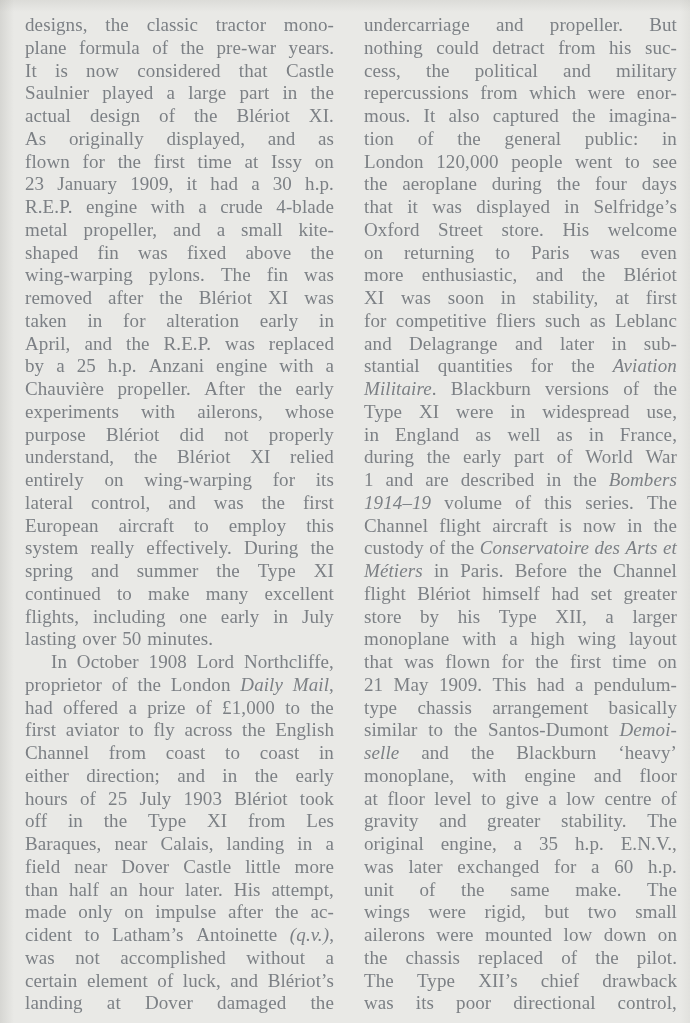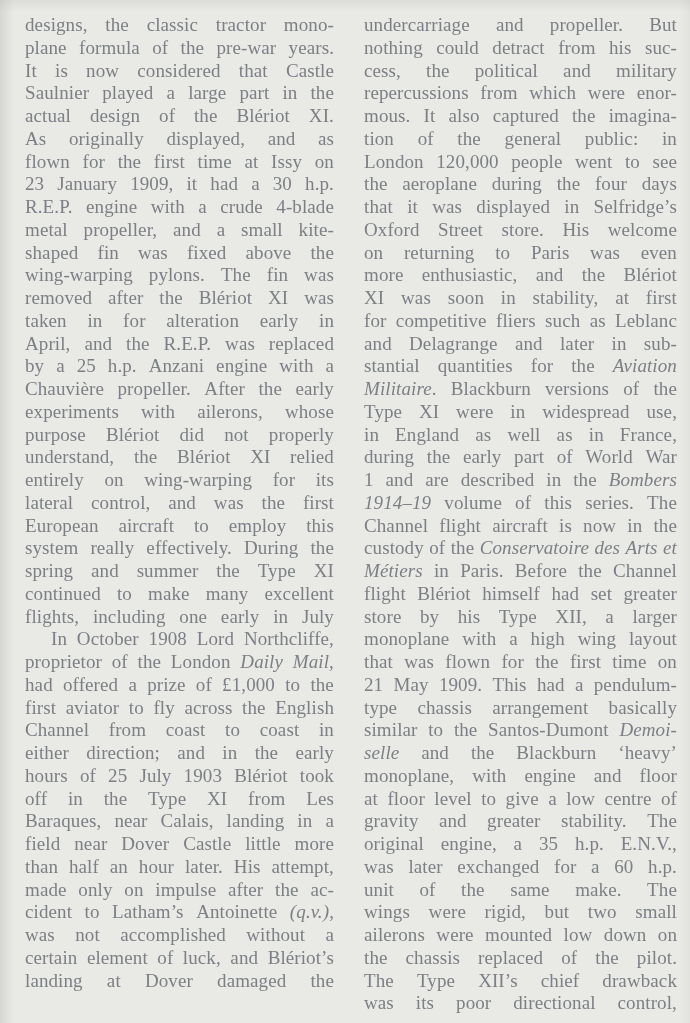--- a/index.html
+++ b/index.html
@@ -245,20 +245,21 @@
           <span class="w">excellent</span>
         </div>
         <div class="line">
           <span class="w">flights,</span>
           <span class="w">including</span>
           <span class="w">one</span>
           <span class="w">early</span>
           <span class="w">in</span>
           <span class="w">July</span>
         </div>
+        <div class="line end"><span class="w">lasting</span> <span class="w">over</span> <span class="w">50</span> <span class="w">minutes.</span></div>
         <div class="line indent">
           <span class="w">In</span>
           <span class="w">October</span>
           <span class="w">1908</span>
           <span class="w">Lord</span>
           <span class="w">Northcliffe,</span>
         </div>
         <div class="line">
           <span class="w">proprietor</span>
           <span class="w">of</span>

